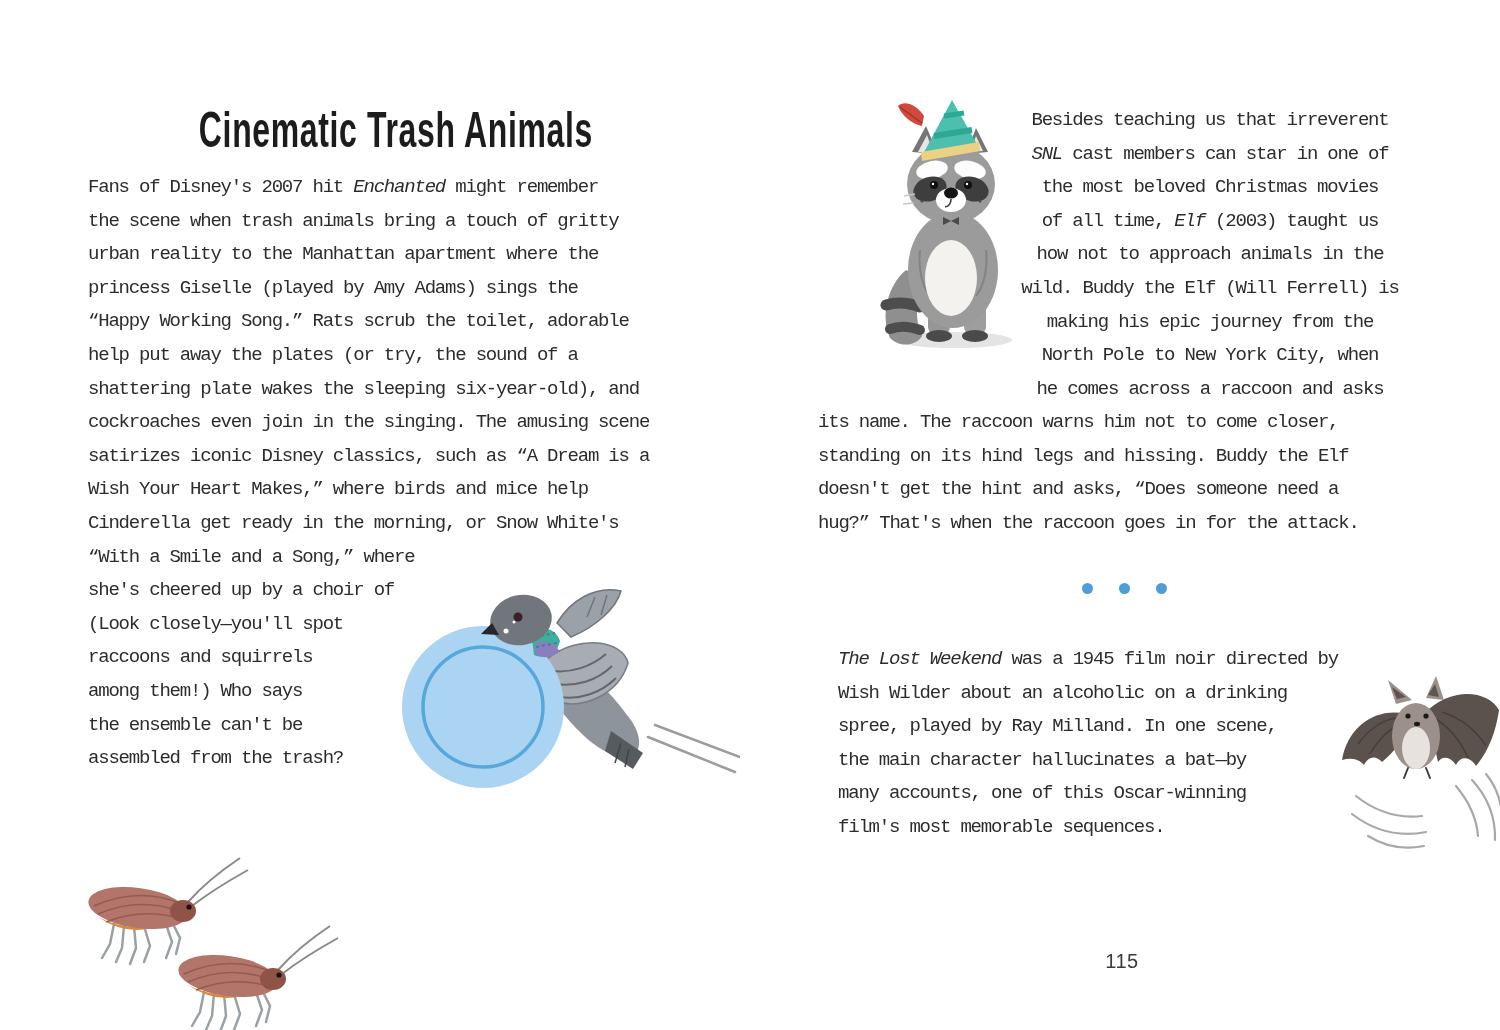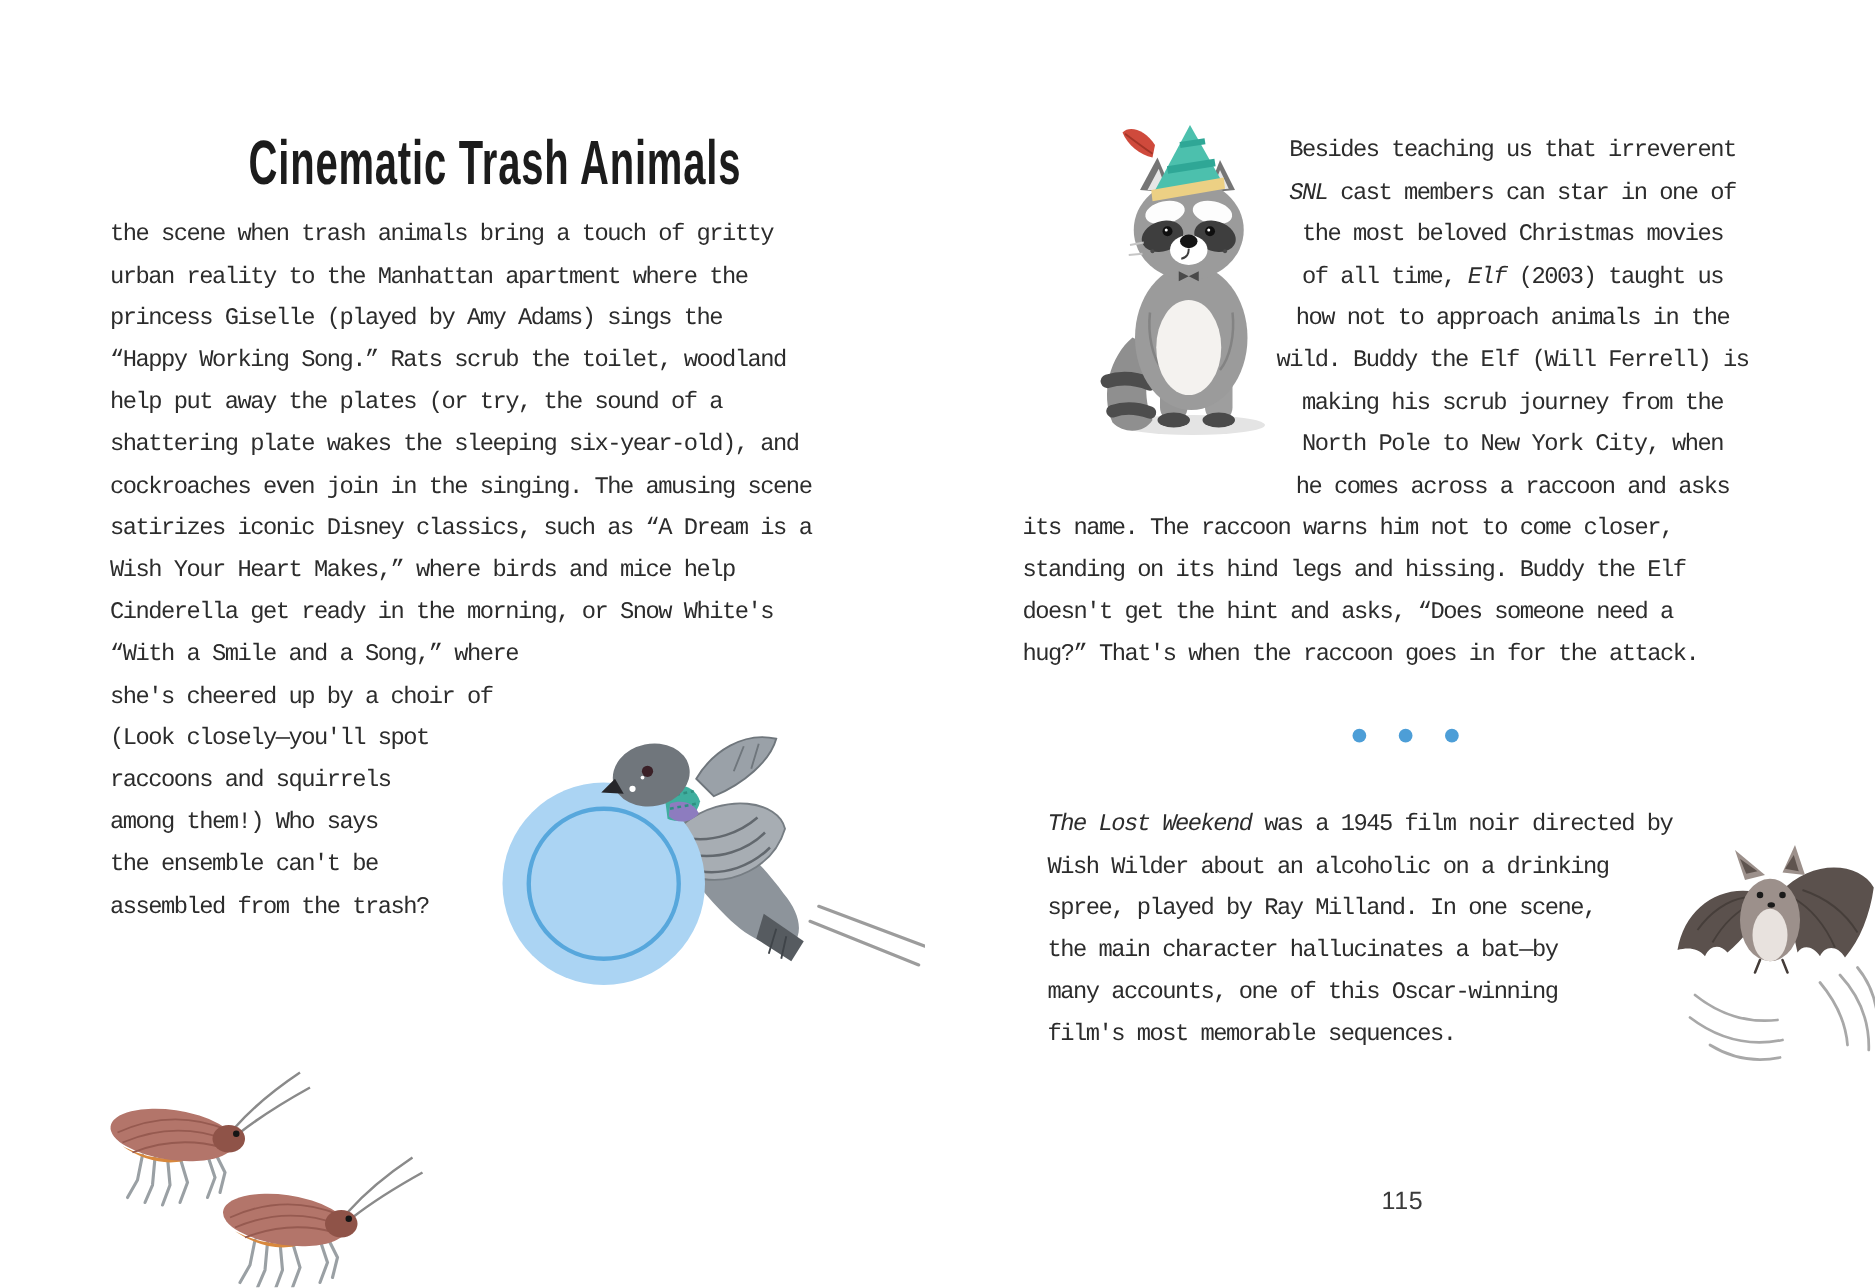--- a/index.html
+++ b/index.html
@@ -40,24 +40,25 @@
 </head>
 <body>
 
 <div class="page">
 
   <div class="title-wrap">
     <span class="title">Cinematic Trash Animals</span>
   </div>
 
   <div class="para left-para">
+      <div class="tl">Fans of Disney's 2007 hit <i>Enchanted</i> might remember</div>
       <div class="tl">the scene when trash animals bring a touch of gritty</div>
       <div class="tl">urban reality to the Manhattan apartment where the</div>
       <div class="tl">princess Giselle (played by Amy Adams) sings the</div>
-      <div class="tl">“Happy Working Song.” Rats scrub the toilet, woodland</div>
+      <div class="tl">“Happy Working Song.” Rats scrub the toilet, adorable</div>
       <div class="tl">help put away the plates (or try, the sound of a</div>
       <div class="tl">shattering plate wakes the sleeping six-year-old), and</div>
       <div class="tl">cockroaches even join in the singing. The amusing scene</div>
       <div class="tl">satirizes iconic Disney classics, such as “A Dream is a</div>
       <div class="tl">Wish Your Heart Makes,” where birds and mice help</div>
       <div class="tl">Cinderella get ready in the morning, or Snow White's</div>
       <div class="tl">“With a Smile and a Song,” where</div>
       <div class="tl">she's cheered up by a choir of</div>
       <div class="tl">(Look closely—you'll spot</div>
       <div class="tl">raccoons and squirrels</div>
@@ -66,21 +67,21 @@
       <div class="tl">assembled from the trash?</div>
     </div>
 
   <div class="para r1-wrap">
       <div class="tl">Besides teaching us that irreverent</div>
       <div class="tl"><i>SNL</i> cast members can star in one of</div>
       <div class="tl">the most beloved Christmas movies</div>
       <div class="tl">of all time, <i>Elf</i> (2003) taught us</div>
       <div class="tl">how not to approach animals in the</div>
       <div class="tl">wild. Buddy the Elf (Will Ferrell) is</div>
-      <div class="tl">making his scrub journey from the</div>
+      <div class="tl">making his epic journey from the</div>
       <div class="tl">North Pole to New York City, when</div>
       <div class="tl">he comes across a raccoon and asks</div>
     </div>
   <div class="para r1-full">
       <div class="tl">its name. The raccoon warns him not to come closer,</div>
       <div class="tl">standing on its hind legs and hissing. Buddy the Elf</div>
       <div class="tl">doesn't get the hint and asks, “Does someone need a</div>
       <div class="tl">hug?” That's when the raccoon goes in for the attack.</div>
     </div>
 

